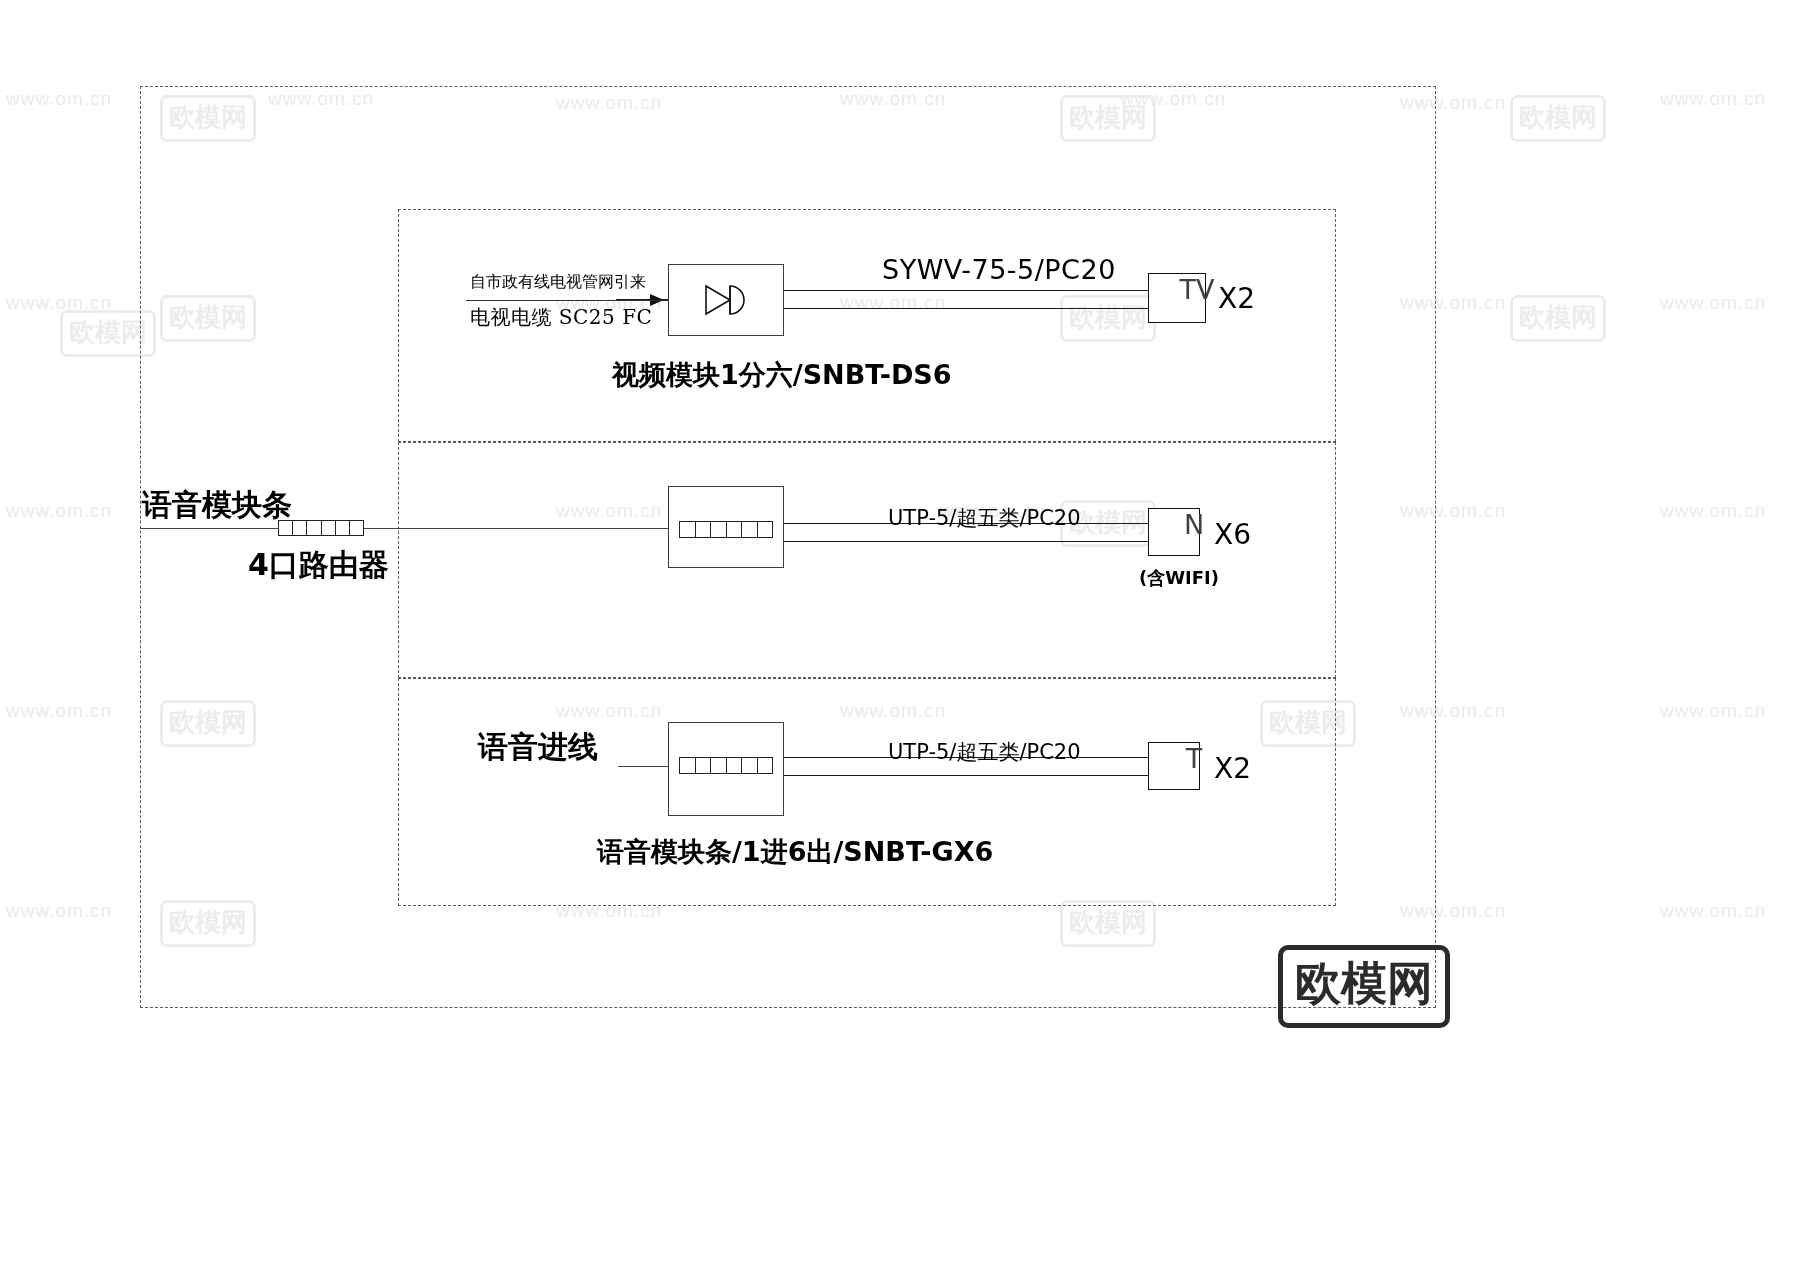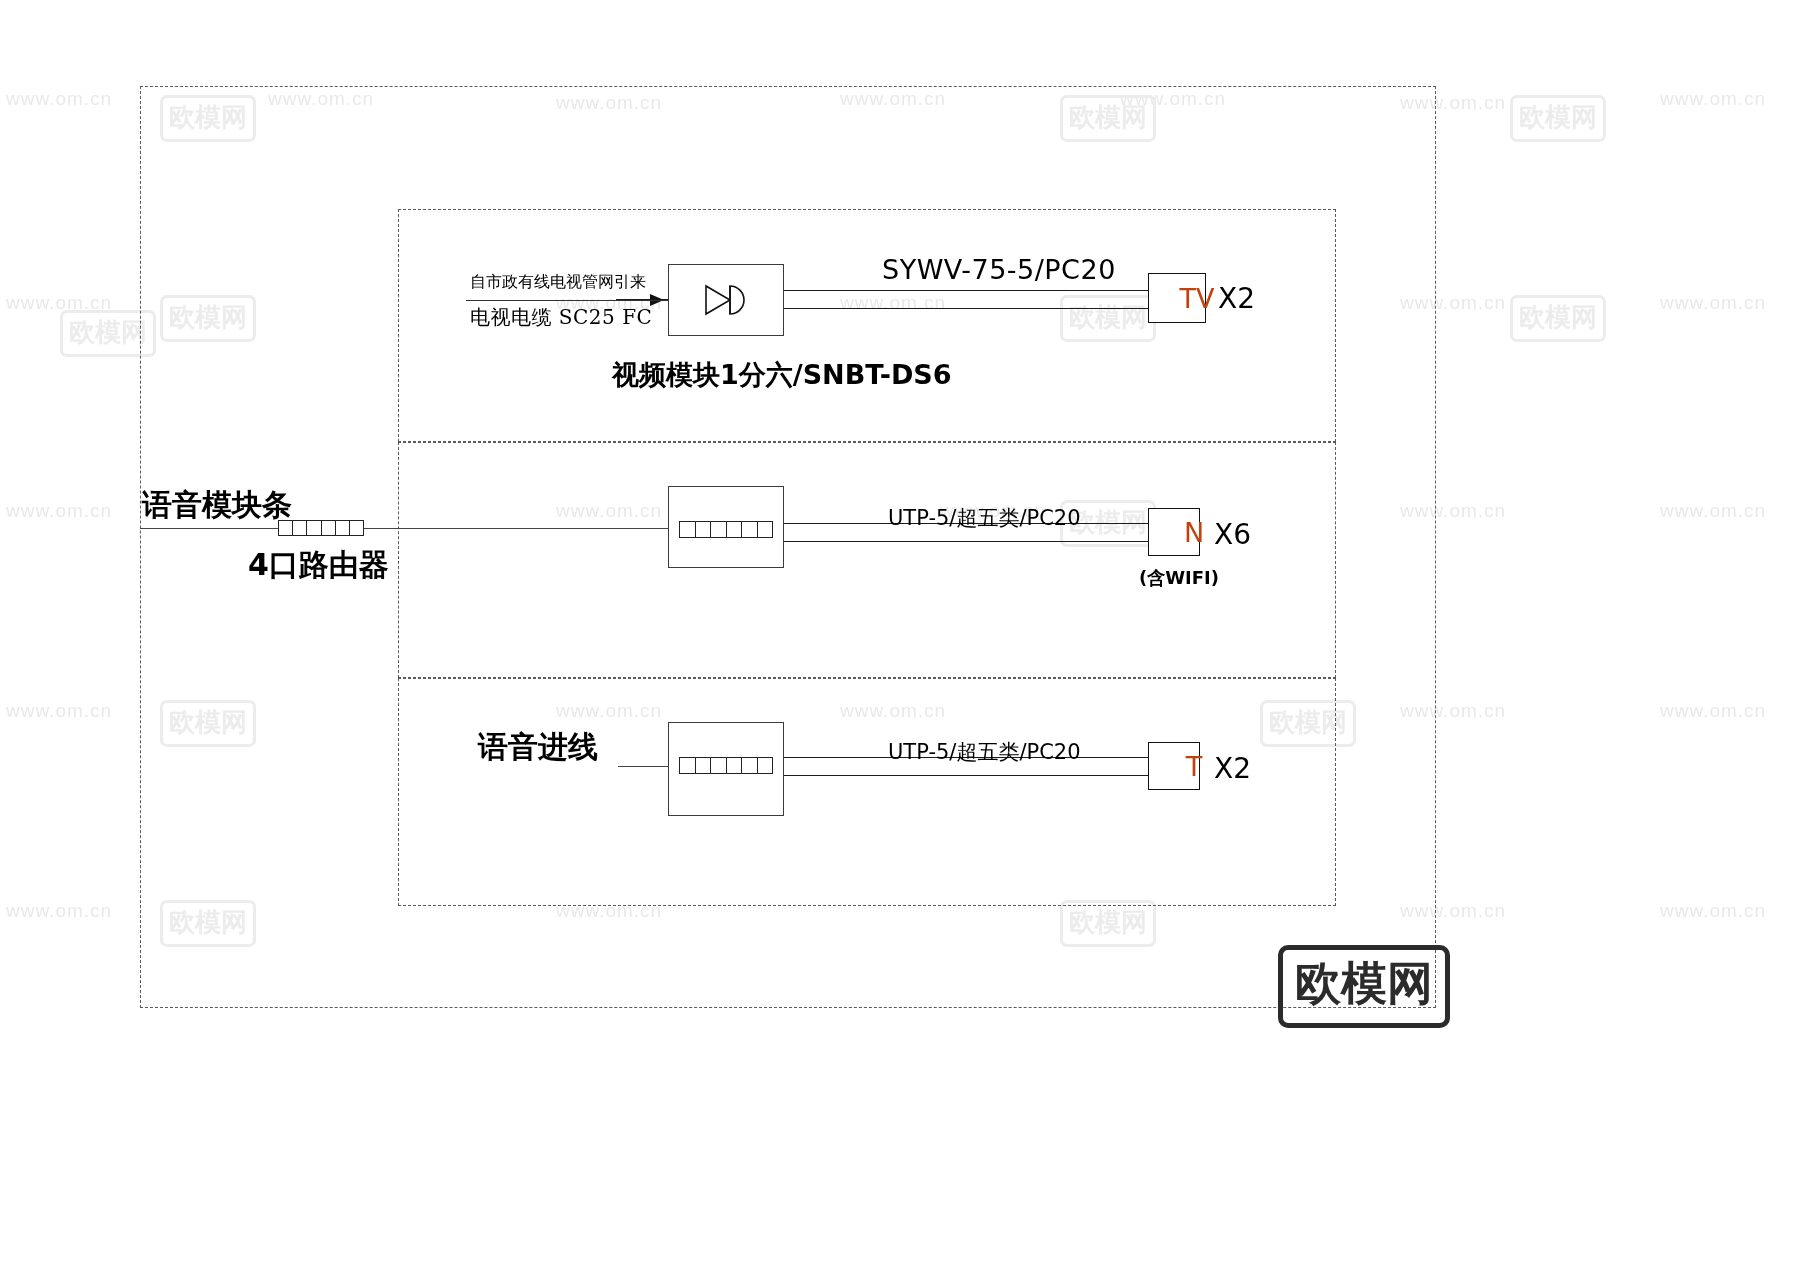--- a/index.html
+++ b/index.html
@@ -77,24 +77,24 @@
   .mono-ish {
     font-family: "DejaVu Serif", serif;
     letter-spacing: 0.5px;
   }
 
   
   .term {
     position: absolute;
     border: 1.8px solid #111;
     background: #fff;
-    display: flex; align-items: center; justify-content: center;
+    display: flex; align-items: flex-start; justify-content: center;
     font-family: "DejaVu Sans", sans-serif;
     font-size: 27px;
-    color: #c2410c;
+    color: #404040;
     padding-left: 40px;
   }
 
   
   .strip {
     position: absolute;
     border: 1.4px solid #222;
     background: #fff;
     display: flex;
     align-items: stretch;
@@ -255,20 +255,21 @@
     <div class="hline" style="left:784px; top:757px; width:364px;"></div>
     <div class="hline" style="left:784px; top:775px; width:364px;"></div>
 
     <div class="txt" style="left:888px; top:738px; font-size:21px;">UTP-5/超五类/PC20</div>
 
     <div class="term" style="left:1148px; top:742px; width:52px; height:48px;">
       <span>T</span>
     </div>
     <div class="txt" style="left:1214px; top:752px; font-size:28px;">X2</div>
 
+    <div class="txt cn-bold" style="left:597px; top:834px; font-size:27px;">语音模块条/1进6出/SNBT-GX6</div>
 
 
   </div>
 
   <div style="position:absolute; left:1278px; top:945px; z-index:6;
               font-family:'DejaVu Sans', sans-serif; font-weight:bold;
               font-size:46px; color:#2b2b2b;">
     <span style="display:inline-block; border:5px solid #2b2b2b; border-radius:10px; padding:3px 12px 8px 12px;">欧模网</span>
   </div>
 

